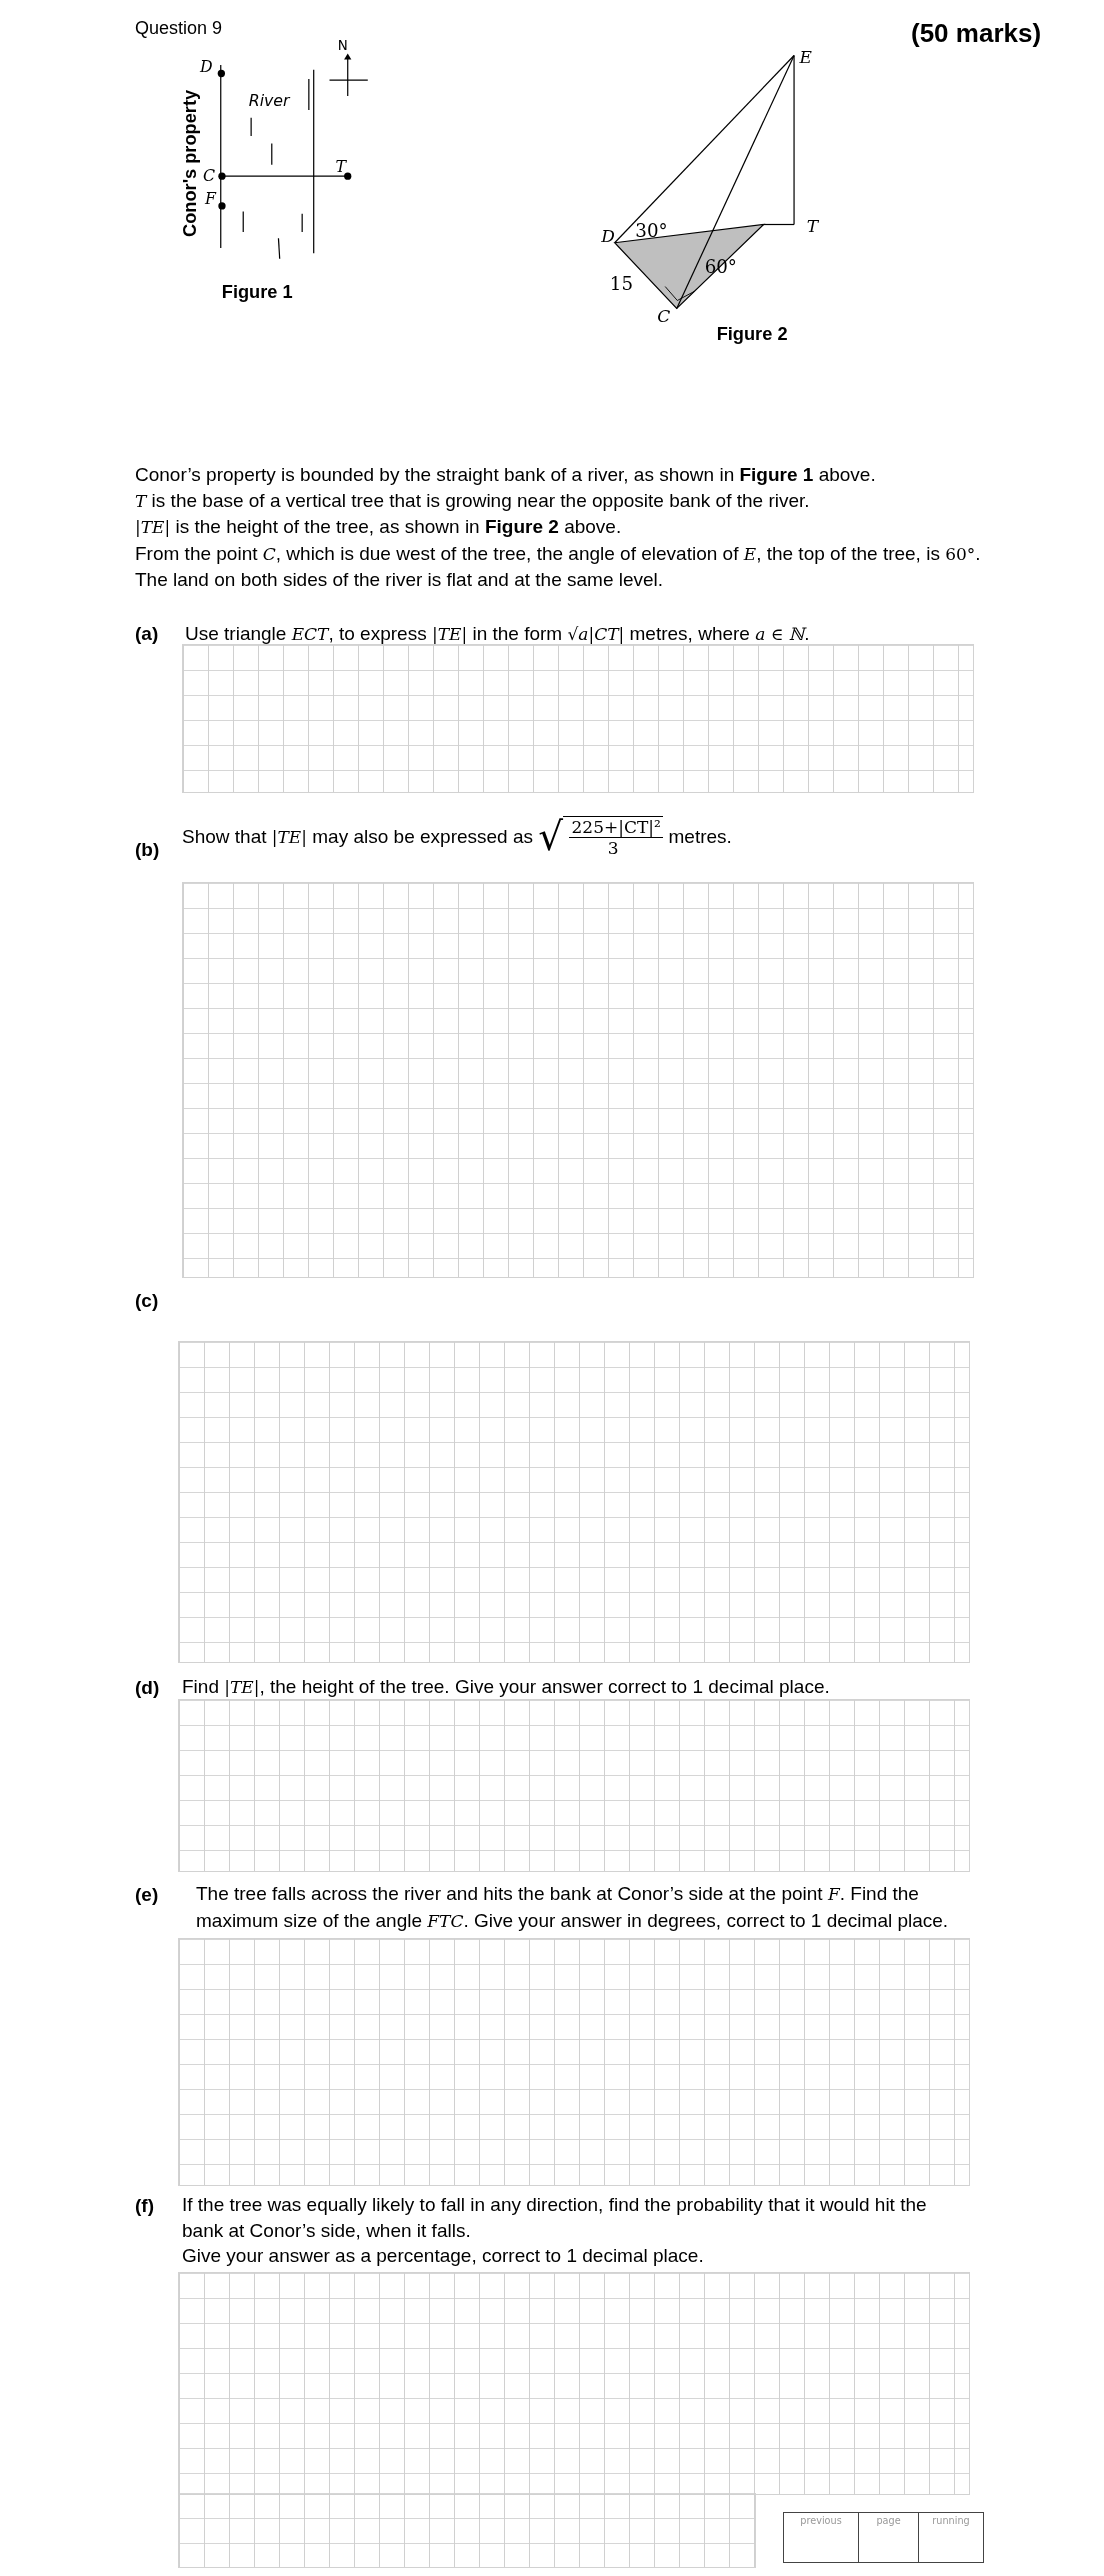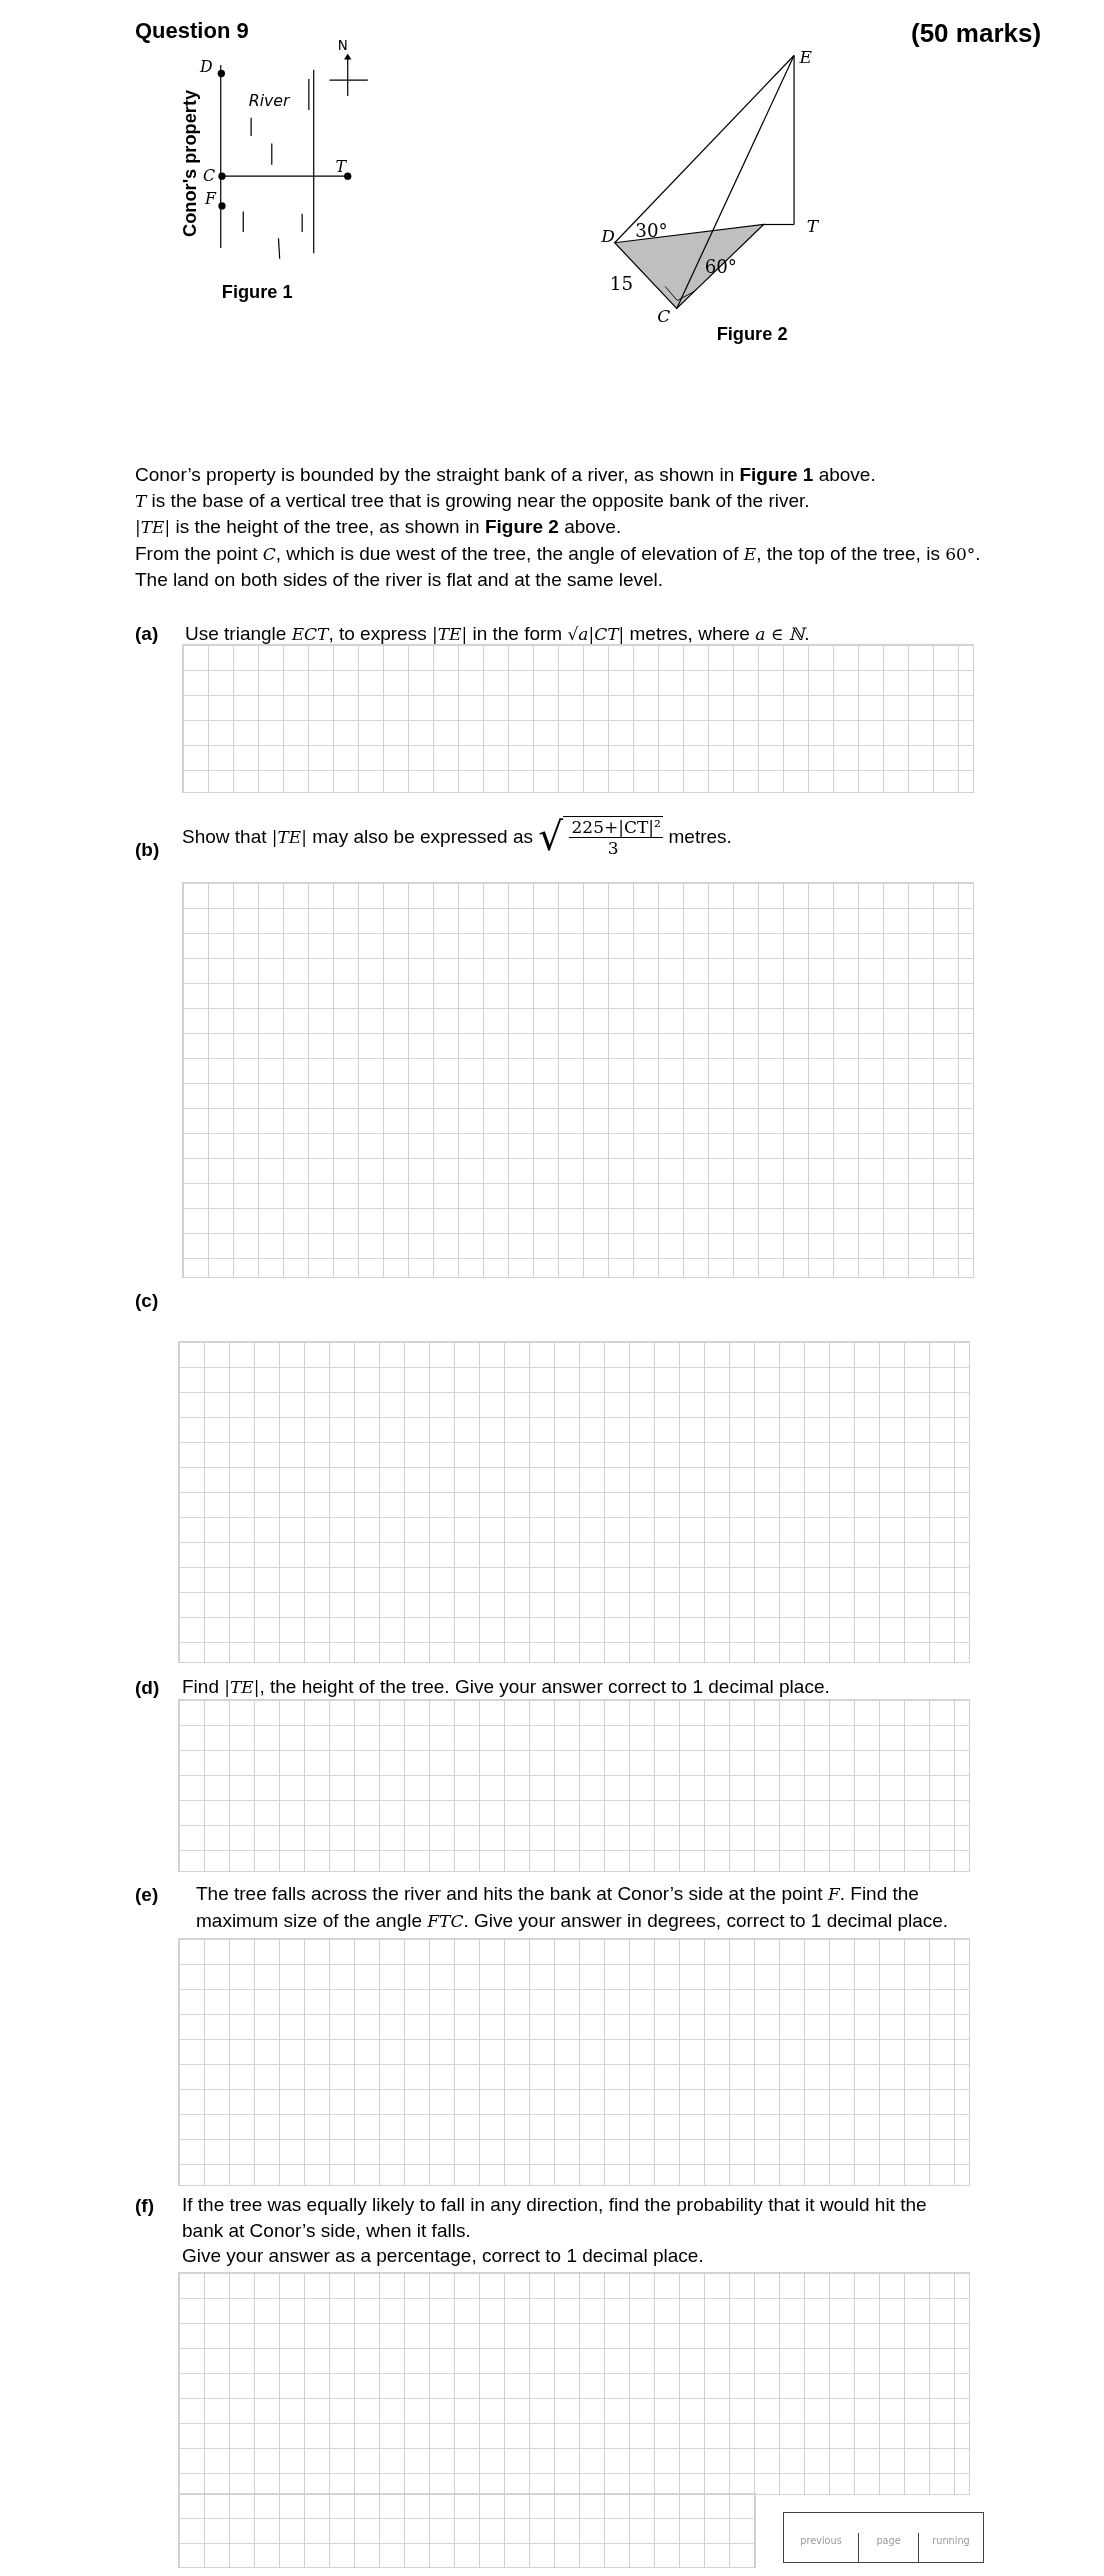--- a/index.html
+++ b/index.html
@@ -1,36 +1,36 @@
 <!DOCTYPE html>
 <html style="font-size:9.7px"><head>
   <meta charset="utf-8">
   <style>
     html, body { margin: 0; padding: 0; background: #ffffff; }
     body { width: 1104px; height: 2576px; position: relative; overflow: hidden; font-family: "Liberation Sans", sans-serif; color: #000; }
     .abs { position: absolute; }
     .bold { font-weight: bold; }
-    .qtitle { left: 135px; top: 18px; font-size: 22px; font-weight: bold; }
+    .qtitle { left: 135px; top: 18px; font-size: 18px; font-weight: normal; }
     .marks { left: 911px; top: 18px; font-size: 26px; font-weight: bold; }
     svg { position: absolute; overflow: visible; }
     .stem { left: 135px; top: 462px; font-size: 19px; line-height: 25.5px; width: 911px; }
     .stem p { margin: 0; white-space: nowrap; }
     .m { font-family: "DejaVu Serif", serif; font-style: italic; font-size: 17px; }
     .mu { font-family: "DejaVu Serif", serif; font-size: 17px; }
     .part-label { font-weight: bold; font-size: 19px; }
     .part-text { font-size: 19px; line-height: 25.5px; white-space: nowrap; }
     .grid {
       position: absolute; border: 1.2px solid #d2d2d2; box-sizing: border-box;
       background-image:
         linear-gradient(to right, #d0d0d0 0.6px, transparent 0.6px),
         linear-gradient(to bottom, #d6d6d6 1.2px, transparent 1.2px);
       background-size: 25px 100%, 100% 25px;
     }
     .foot-table { position: absolute; left: 783px; top: 2512px; width: 201px; height: 51px; border: 1.2px solid #444; box-sizing: border-box; display: flex; }
-    .foot-cell { border-right: 1.2px solid #444; font-family: "DejaVu Sans", sans-serif; font-size: 9.7px; color: #999; text-align: center; padding-top: 2.4px; box-sizing: border-box; margin-top: 20px; }
+    .foot-cell { border-right: 1.2px solid #444; font-family: "DejaVu Sans", sans-serif; font-size: 9.7px; color: #999; text-align: center; padding-top: 2.4px; box-sizing: border-box; }
     .foot-cell:last-child { border-right: none; }
     .frac { display: inline-block; vertical-align: middle; text-align: center; position: relative; }
     .frac .num { display: block; border-bottom: 1.8px solid #000; padding: 0 2.4px; margin-left: 6px; }
     .frac .den { display: block; }
   </style>
 </head>
 <body>
 
 <div class="abs qtitle">Question 9</div>
 <div class="abs marks">(50 marks)</div>

